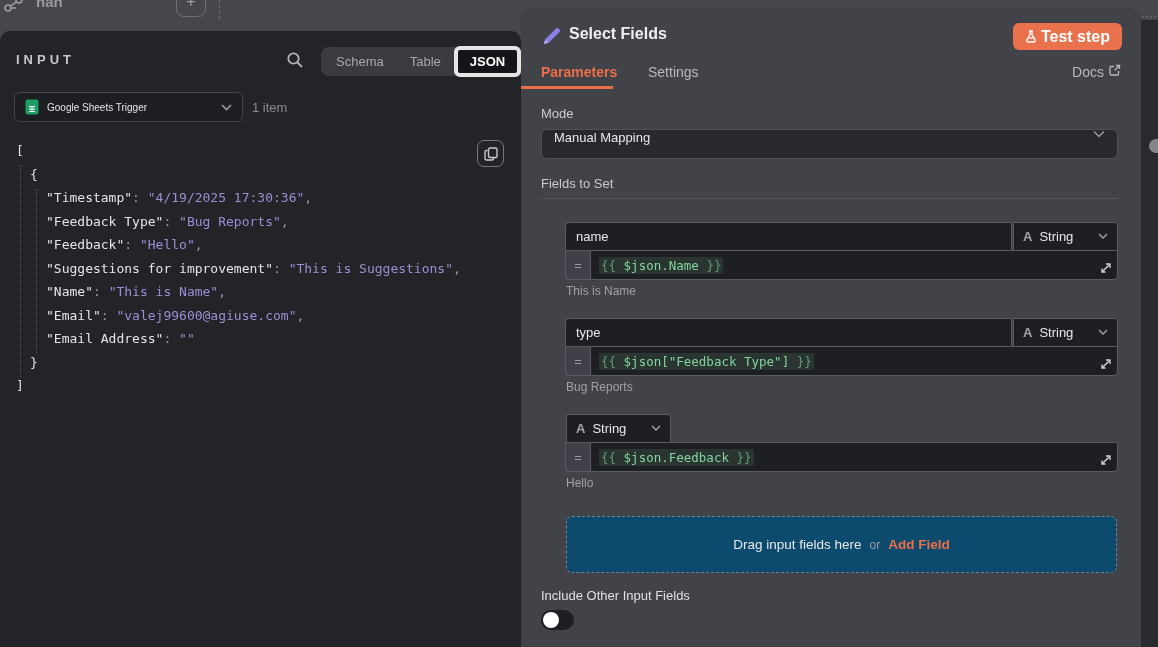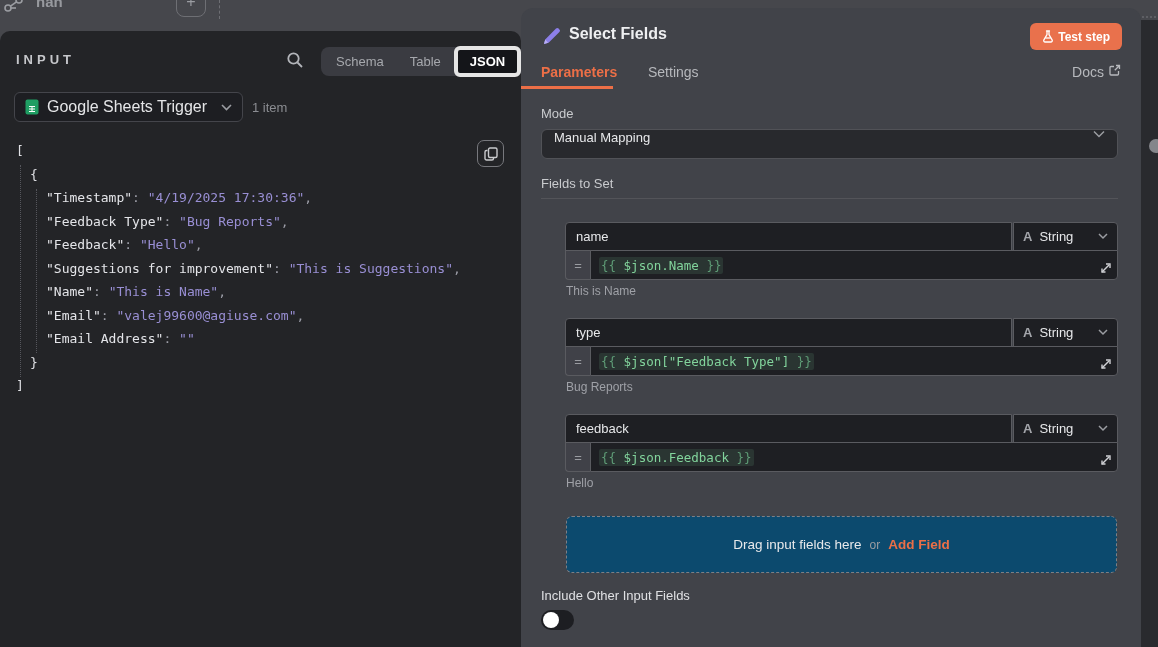--- a/index.html
+++ b/index.html
@@ -25,21 +25,21 @@
     border-radius:10px 10px 0 0;}
   .inp-title{position:absolute;left:16px;top:21px;font-size:13px;font-weight:700;letter-spacing:4px;color:#c6c7cb;}
   .search-btn{position:absolute;left:286px;top:19px;width:20px;height:20px;background:none;border:none;padding:0;cursor:pointer;}
   .view-tabs{position:absolute;left:321px;top:16px;height:29px;display:flex;align-items:center;
     background:#3a3b41;border-radius:8px;padding:0 2px;box-sizing:border-box;}
   .view-tab{font-size:13px;color:#a6a8ad;padding:5px 13px;border-radius:6px;line-height:15px;}
   .view-tab.active{background:#141519;color:#ffffff;border:4px solid #e5e5e5;padding:4px 12px;font-weight:600;}
   .src-select{position:absolute;left:14px;top:61px;width:229px;height:30px;box-sizing:border-box;
     background:#1d1e22;border:1px solid #44454b;border-radius:6px;display:flex;align-items:center;
     padding:0 10px;gap:8px;}
-  .src-label{font-size:16px;color:#e4e5e7;flex:1;white-space:nowrap;}
+  .src-label{font-size:10px;color:#e4e5e7;flex:1;white-space:nowrap;}
   .item-count{position:absolute;left:252px;top:69px;font-size:13px;color:#8b8d92;}
   .copy-btn{position:absolute;left:477px;top:109px;width:27px;height:27px;box-sizing:border-box;
     border:1.5px solid #77787d;border-radius:7px;background:transparent;padding:0;display:flex;align-items:center;justify-content:center;}
 
   .json-code{position:absolute;left:16px;top:108px;font-family:"DejaVu Sans Mono",monospace;
     font-size:13px;line-height:23.5px;color:#e4e5e9;white-space:pre;}
   .json-line{height:23.5px;}
   .json-key{color:#e4e5e9;}
   .json-value{color:#998fd4;}
   .json-punct{color:#9d9ea8;}
@@ -47,21 +47,21 @@
   .indent-guide{position:absolute;border-left:1px dotted #55565c;width:0;}
   .guide1{left:20px;top:134px;height:212px;}
   .guide2{left:36px;top:158px;height:164px;}
 
   
   .ndv{position:absolute;left:521px;top:8px;width:620px;height:639px;background:#414349;
     border-radius:12px 12px 0 0;}
   .ndv-title{position:absolute;left:48px;top:17px;font-size:16px;font-weight:600;color:#eeeff1;}
   .pencil-wrap{position:absolute;left:20px;top:18px;}
   .test-step-btn{position:absolute;right:19px;top:15px;height:27px;display:flex;align-items:center;gap:4px;
-    background:#e9714c;border:none;border-radius:6px;color:#fff;font-size:12px;font-weight:600;
+    background:#e9714c;border:none;border-radius:6px;color:#fff;font-size:16px;font-weight:600;
     padding:0 12px;font-family:"Liberation Sans",sans-serif;}
   .ndv-tab{position:absolute;top:56px;font-size:14px;color:#b7b9bd;background:none;border:none;padding:0;
     font-family:"Liberation Sans",sans-serif;}
   .tab-params{left:20px;color:#ec6f47;font-weight:600;}
   .tab-settings{left:127px;}
   .tab-underline{position:absolute;left:0;top:78px;width:92px;height:3px;background:#ec6f47;}
   .docs-link{position:absolute;right:20px;top:56px;font-size:14px;color:#b7b9bd;display:flex;align-items:flex-start;gap:5px;text-decoration:none;}
 
   .param-label{position:absolute;left:20px;font-size:13px;color:#c9cbce;}
   .mode-label{top:98px;}
@@ -263,23 +263,20 @@
                   <path d="M3 6.5 V10 h3.5"></path>
           </svg>
         </button>
       </div>
     </div>
     <div class="fprev">Bug Reports</div>
   </div>
 
   <div class="field">
     <div class="frow1">
-      <div class="fname">
-              <span>feedback</span>
-            </div>
       <div class="ftype">
         <span class="ficonA">A</span>
         <span class="ftypelabel">String</span>
         <svg width="10" height="7" viewBox="0 0 10 7" fill="none" stroke="#9b9da2" stroke-width="1.5">
                 <path d="M1 1 l4 4 4-4"></path>
               </svg>
       </div>
     </div>
     <div class="frow2">
       <div class="feq">=</div>

